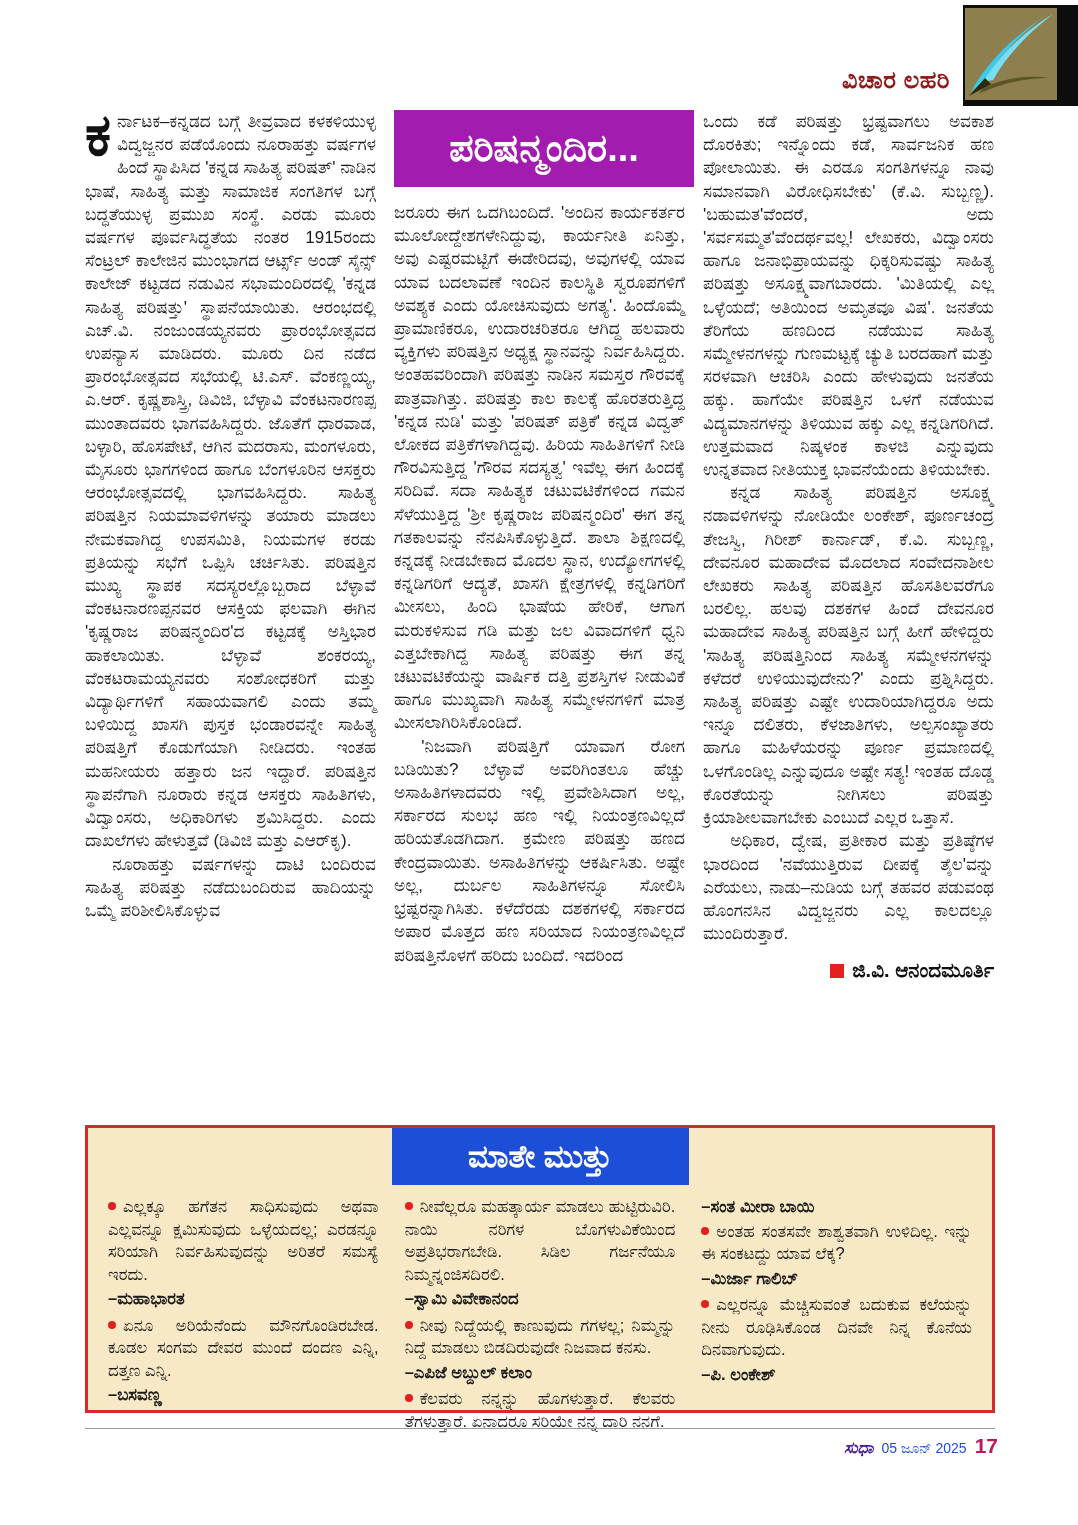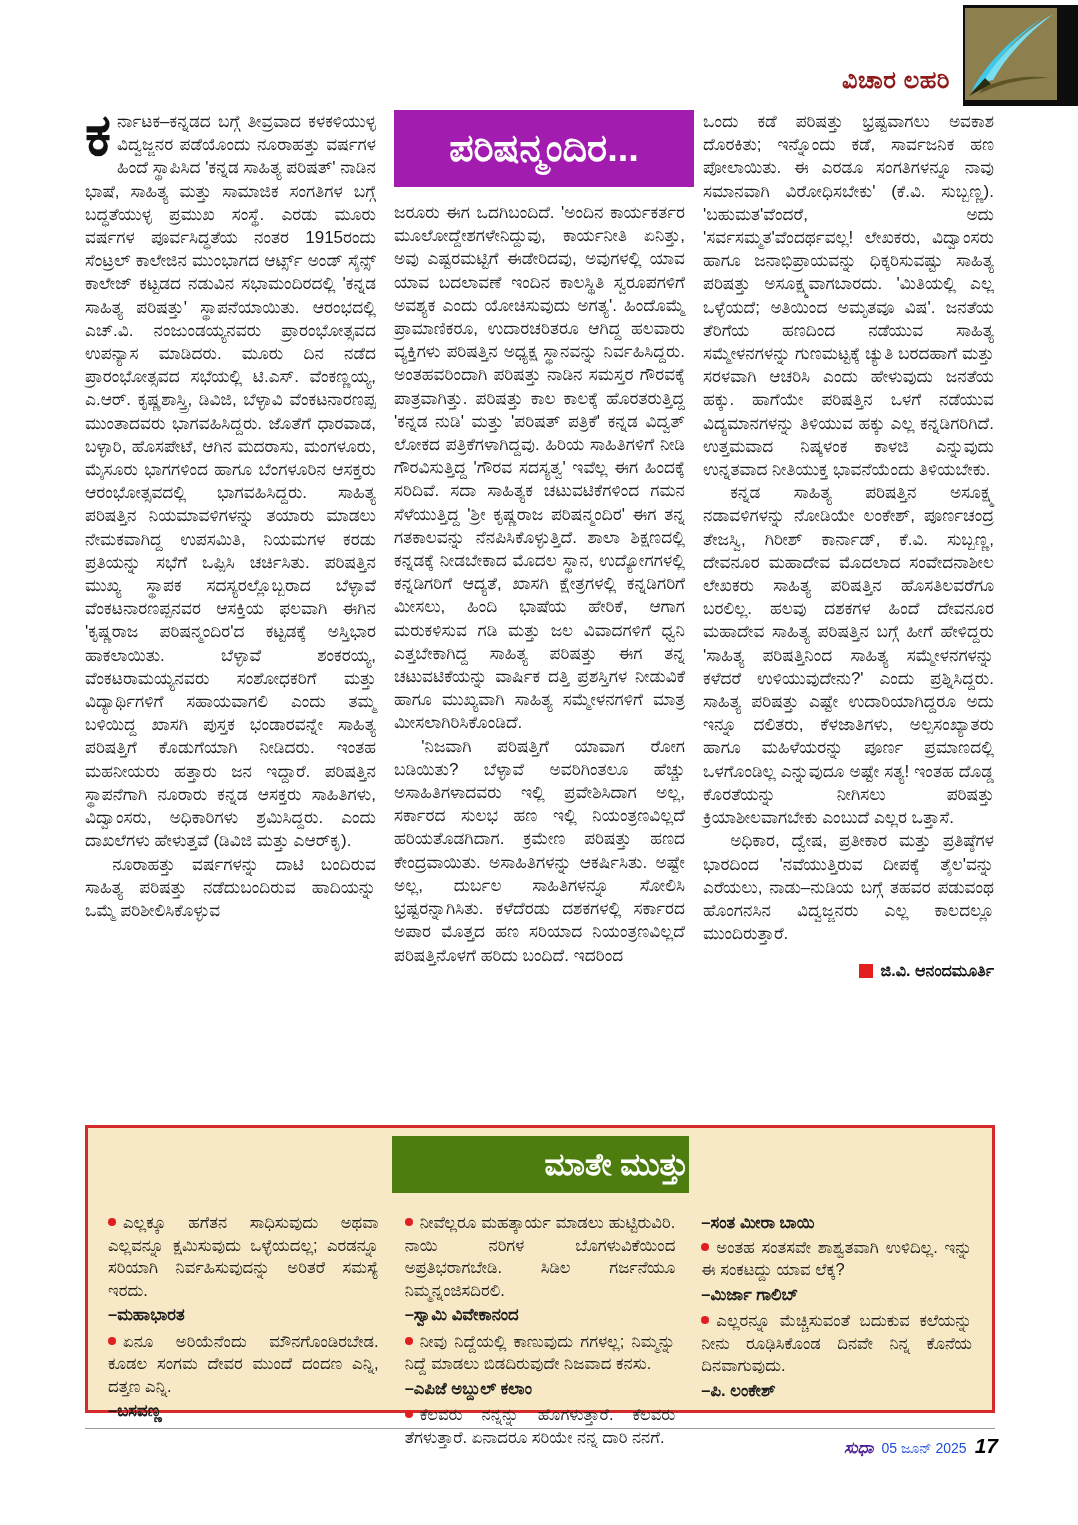--- a/index.html
+++ b/index.html
@@ -20,44 +20,44 @@
 
   
   .article { position:absolute; left:85px; top:110px; width:910px; display:flex; gap:18px; }
   .col { width:291px; font-size:17px; line-height:23.2px; text-align:justify; }
   .col p { margin:0; }
   .col p.indent { text-indent:1.6em; }
   .dropcap { float:left; font-size:58px; line-height:46px; font-weight:bold;
     padding-right:6px; padding-top:2px; color:#111; }
 
   
-  .byline { margin-top:14px; text-align:center; font-size:16px; font-weight:bold;
+  .byline { margin-top:14px; text-align:center; font-size:20px; font-weight:bold;
     color:#111; display:flex; align-items:center; justify-content:flex-end; gap:8px; }
   .byline .sq { display:inline-block; width:14px; height:14px; background:#e31f1f; }
 
   
   .quote-box { position:absolute; left:85px; top:1125px; width:910px; height:288px;
     background:#f7e9c5; border:3px solid #d42a2a; }
-  .quote-box .tab { width:297px; height:57px; background:#4d7c0f; margin:8px auto;
-    display:flex; align-items:center; justify-content:flex-end; }
+  .quote-box .tab { width:297px; height:57px; background:#1d4ed8; margin:0 auto;
+    display:flex; align-items:center; justify-content:center; }
   .quote-box .tab span { color:#fff; font-size:31px; font-weight:bold; }
   .quotes { padding:10px 20px 8px 20px; column-count:3; column-gap:26px;
     font-size:16.5px; line-height:22.5px; text-align:justify; }
   .quote { margin-bottom:2px; }
   .quote .q-text { display:inline; }
   .quote .bullet { display:inline-block; width:8px; height:8px; border-radius:50%;
     background:#e02020; margin-right:7px; position:relative; top:-2px; }
   .quote .attr { display:block; text-align:left; font-weight:bold; padding-right:14px; margin:2px 0 4px 0; }
 
   
   .footer-rule { position:absolute; left:85px; top:1428px; width:910px; height:1px; background:#9a9a9a; }
   .footer { position:absolute; top:1434px; right:80px; display:flex; align-items:baseline; gap:8px; }
   .footer .mag { font-style:italic; font-weight:bold; color:#4c1d95; font-size:16px; }
   .footer .date { font-size:14px; color:#1d4ed8; }
-  .footer .pnum { font-size:21px; font-weight:bold; color:#000000;font-style:italic; }
+  .footer .pnum { font-size:21px; font-weight:bold; color:#be185d; }
 </style>
 </head>
 <body>
 
 <div class="page">
 
   <div class="section-header">ವಿಚಾರ ಲಹರಿ</div>
   <div class="masthead-icon">
     <div class="inner">
       <svg width="92" height="92" viewBox="0 0 92 92">

